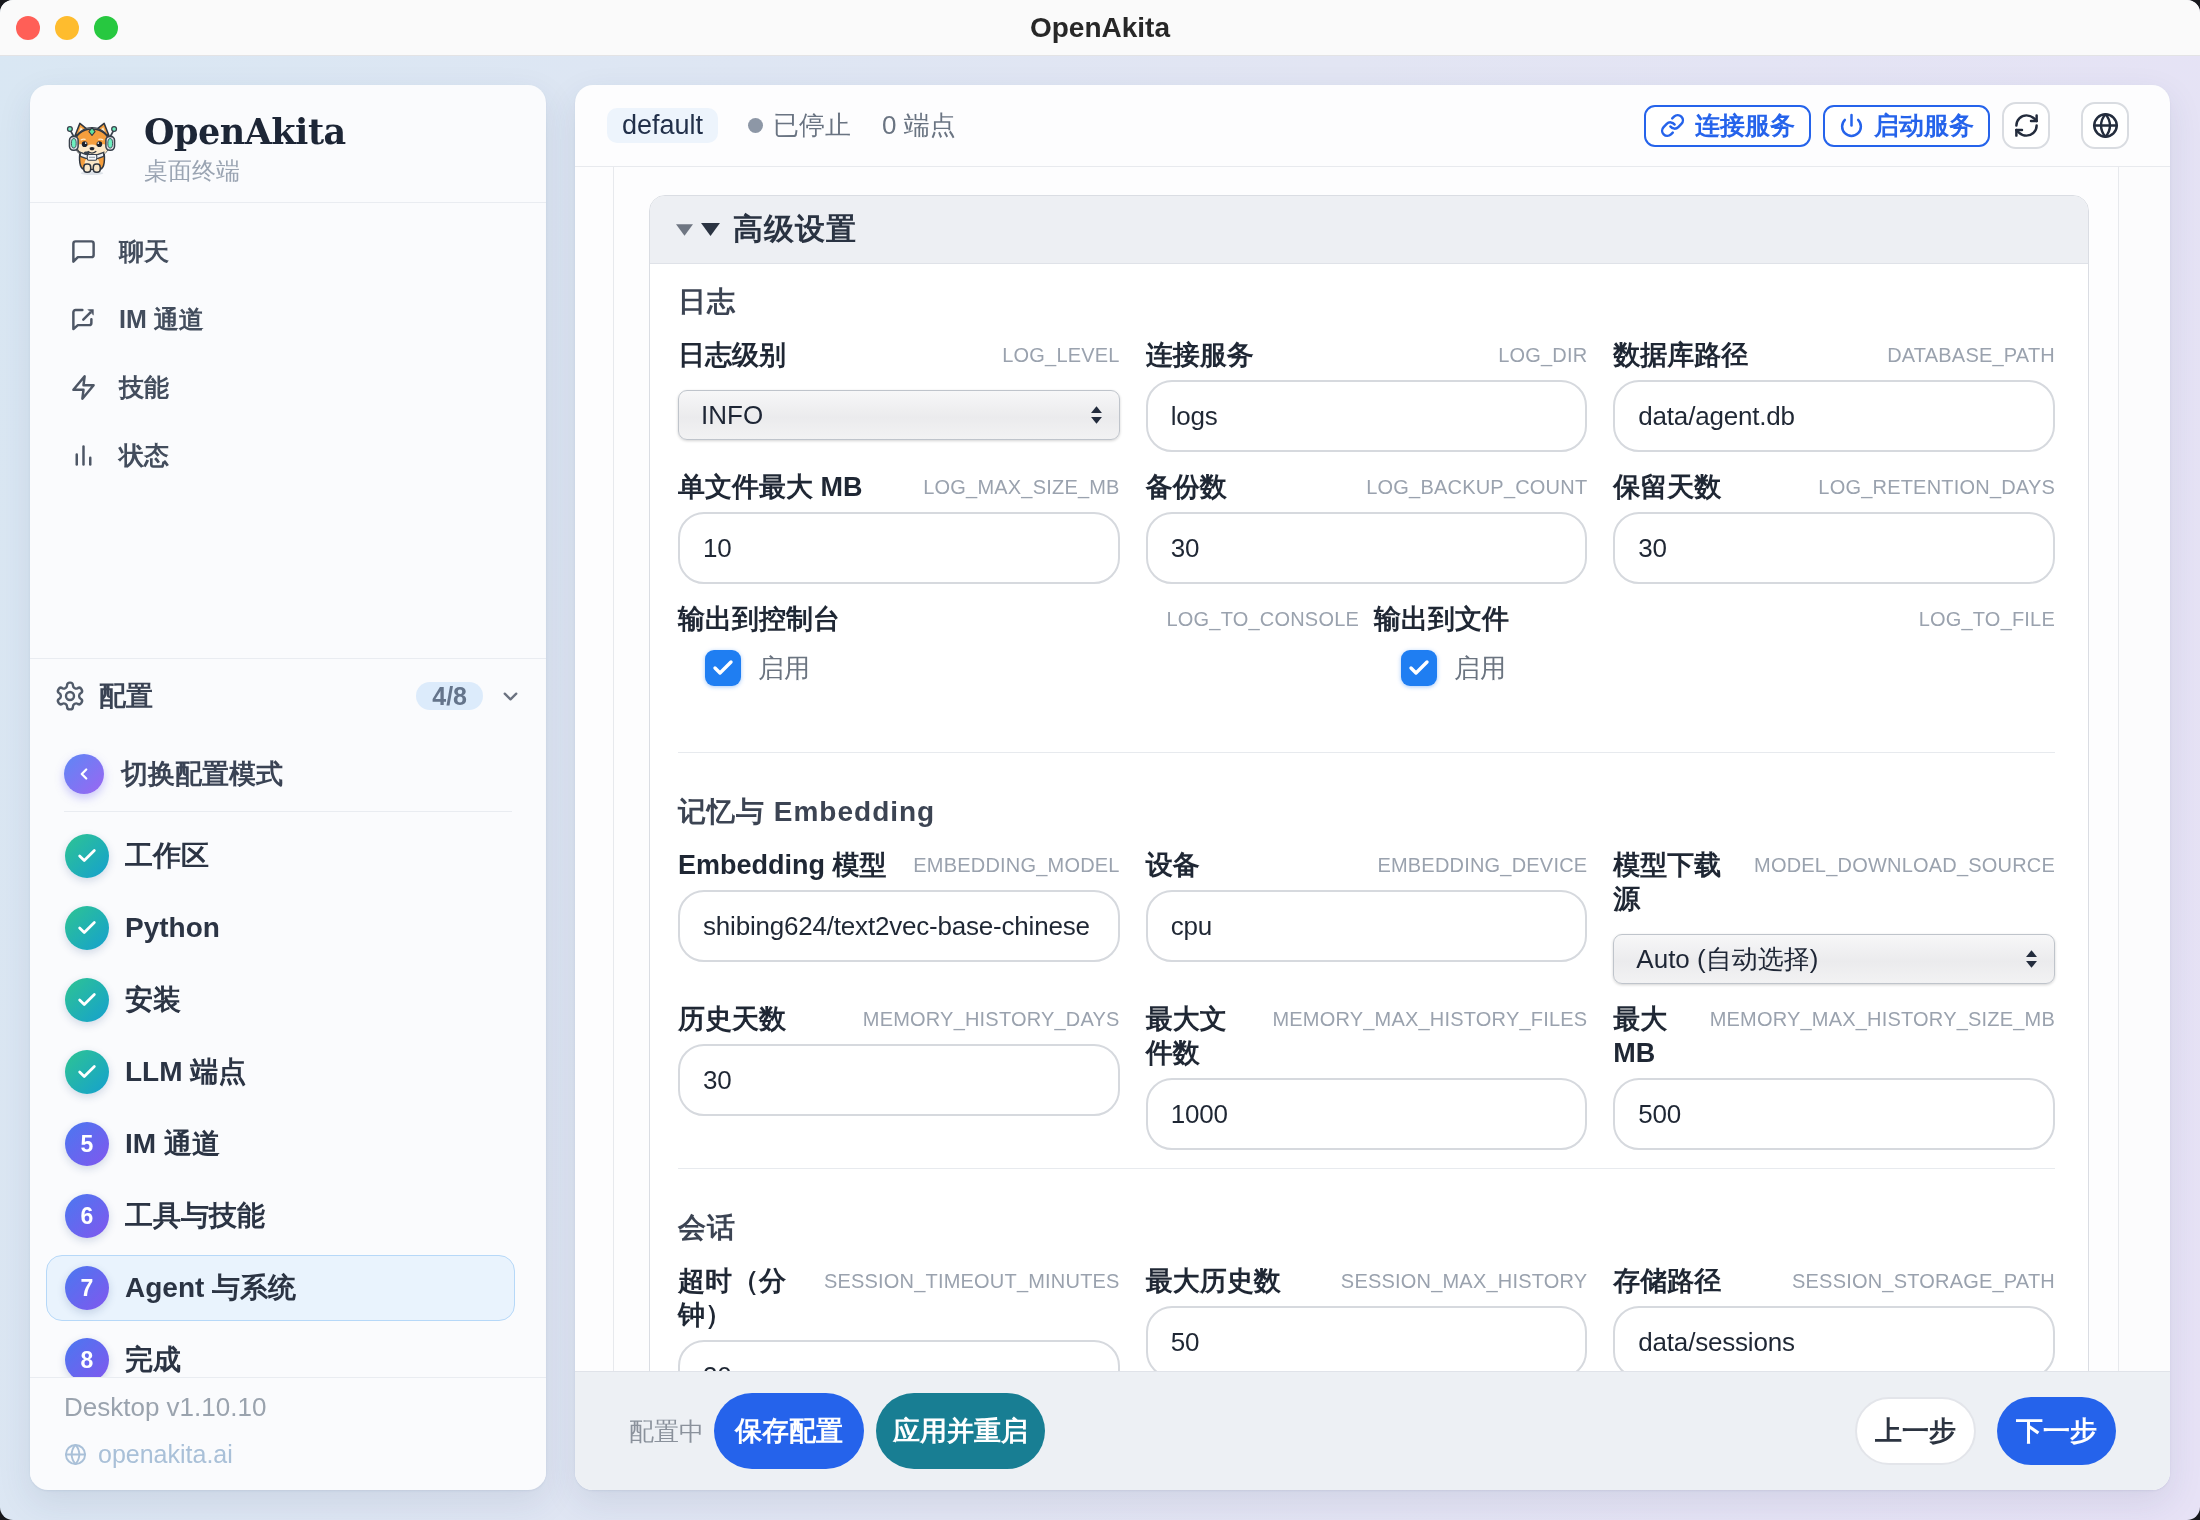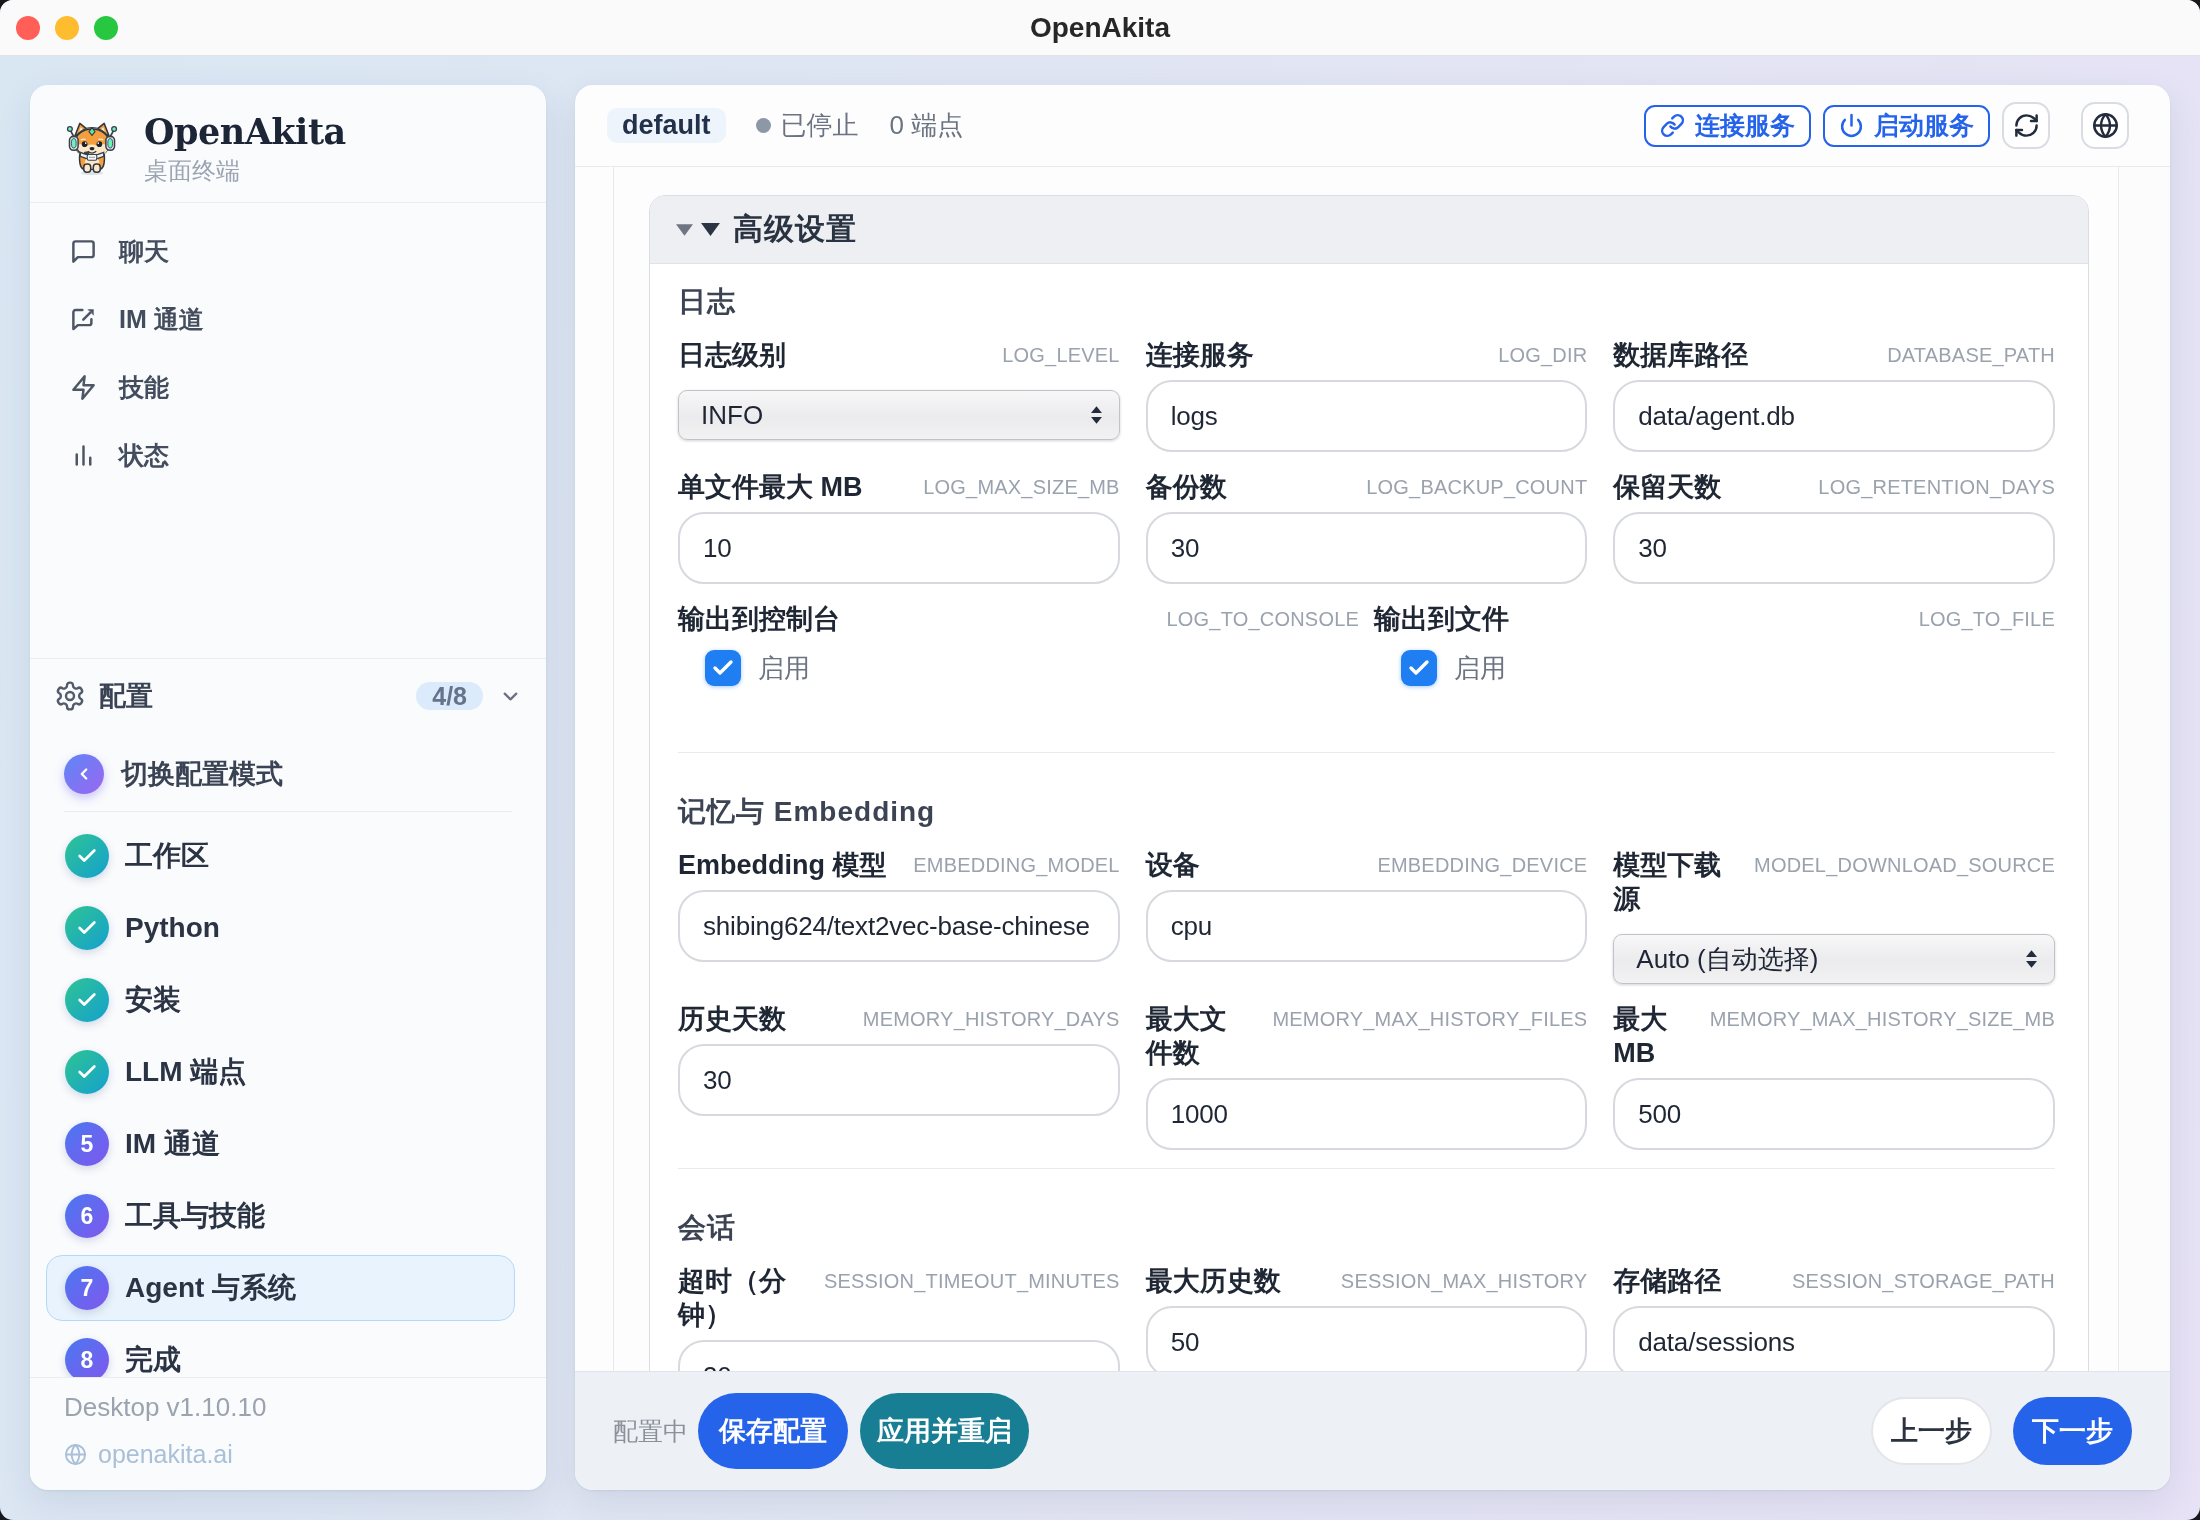--- a/index.html
+++ b/index.html
@@ -61,21 +61,21 @@
   .site-link { display:flex; align-items:center; gap:11px; margin-top:17px; }
   .site-link svg { width:23px; height:23px; stroke:#a9c0d8; }
   .site-label { font-size:25px; color:#a9c0d8; }
 
   
   .main { position:absolute; left:575px; top:85px; width:1595px; height:1405px; background:#fdfdfe;
           border-radius:18px; box-shadow:0 12px 34px rgba(40,60,100,.10), 0 1px 2px rgba(40,60,100,.08);
           display:flex; flex-direction:column; overflow:hidden; }
   .main-header { height:82px; flex:0 0 auto; border-bottom:1px solid #e8eaee; display:flex; align-items:center;
                  padding:0 41px 0 32px; }
-  .profile-badge { background:#edf4fc; border-radius:10px; padding:2px 15px; font-size:27px; font-weight:700;
+  .profile-badge { background:#edf4fc; border-radius:10px; padding:2px 15px; font-size:27px; font-weight:400;
                    color:#22304a; }
   .status-dot { width:15px; height:15px; border-radius:50%; background:#8d97a6; margin-left:30px; }
   .status-label { font-size:26px; color:#6a7482; margin-left:10px; }
   .endpoints { font-size:26px; color:#6a7482; margin-left:31px; }
   .header-right { margin-left:auto; display:flex; align-items:center; }
   .btn-outline { height:42px; border:2.5px solid #2563eb; border-radius:11px; background:#fff; color:#2563eb;
                  font-size:25px; font-weight:700; display:flex; align-items:center; gap:10px; padding:0 14px; }
   .btn-outline svg { width:25px; height:25px; stroke:#2563eb; }
   .btn-outline + .btn-outline { margin-left:12px; }
   .btn-icon { width:48px; height:47px; border:2px solid #d9dce1; border-radius:14px; background:#fff;
@@ -115,21 +115,21 @@
                    pointer-events:none; }
   .checkbox-row { display:flex; align-items:center; gap:17px; margin-top:12px; height:40px; padding-left:27px; }
   .checkbox { width:36px; height:36px; border-radius:9px; background:#1f7ef2; display:flex; align-items:center;
               justify-content:center; box-shadow:0 1px 4px rgba(30,120,240,.4); }
   .checkbox svg { width:24px; height:24px; stroke:#fff; }
   .checkbox-label { font-size:26px; color:#6b7480; }
   .field-checkbox { margin-bottom:64px; }
   .divider { border-top:1px solid #e7eaee; margin:0 0 43px 0; }
 
   .main-footer { height:119px; flex:0 0 auto; background:#edf0f4; border-top:1px solid #e0e3e9; display:flex;
-                 align-items:center; padding:0 38px; }
+                 align-items:center; padding:0 54px; }
   .footer-status { font-size:25px; color:#8a919b; }
   .btn-pill { border:none; border-radius:999px; font-size:27px; font-weight:700; height:76px;
               font-family:"Liberation Sans", sans-serif; }
   .btn-save { background:#2563eb; color:#fff; padding:0 21px; margin-left:10px; }
   .btn-apply { background:#187e93; color:#fff; padding:0 17px; margin-left:12px; }
   .footer-spacer { flex:1 1 auto; }
   .btn-prev { background:#fff; color:#2b3340; border:2px solid #e3e5ea; padding:0 18px; height:68px; }
   .btn-next { background:#2563eb; color:#fff; padding:0 19px; margin-left:21px; height:68px; }
 </style>
 </head>

